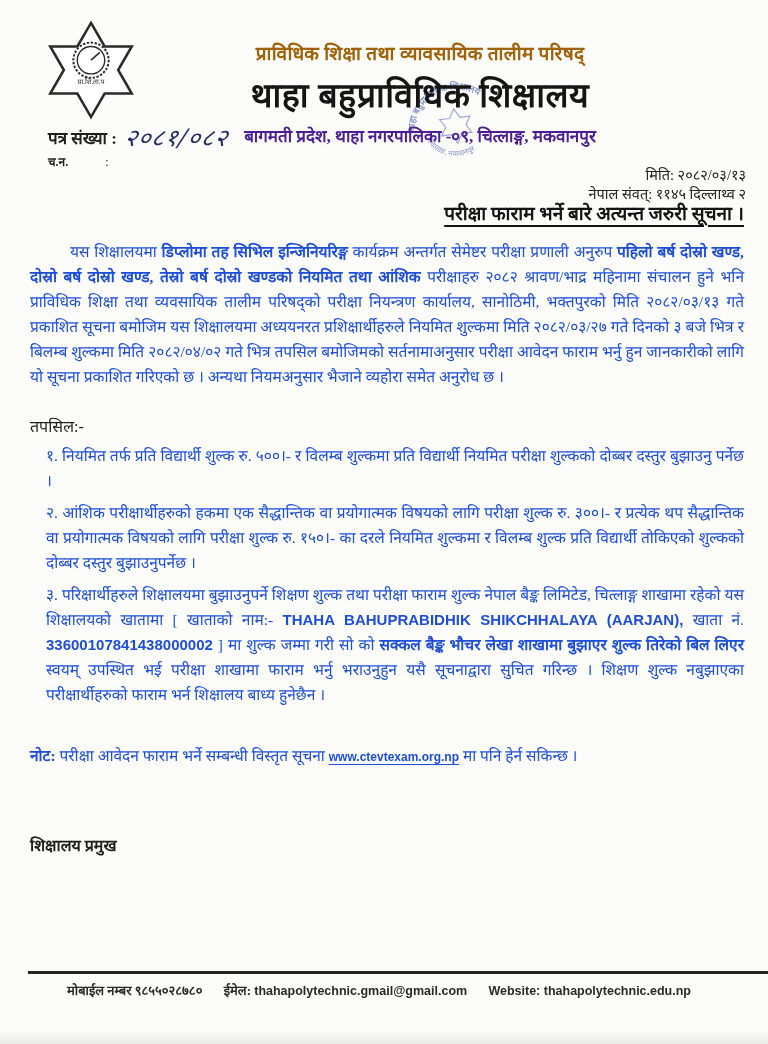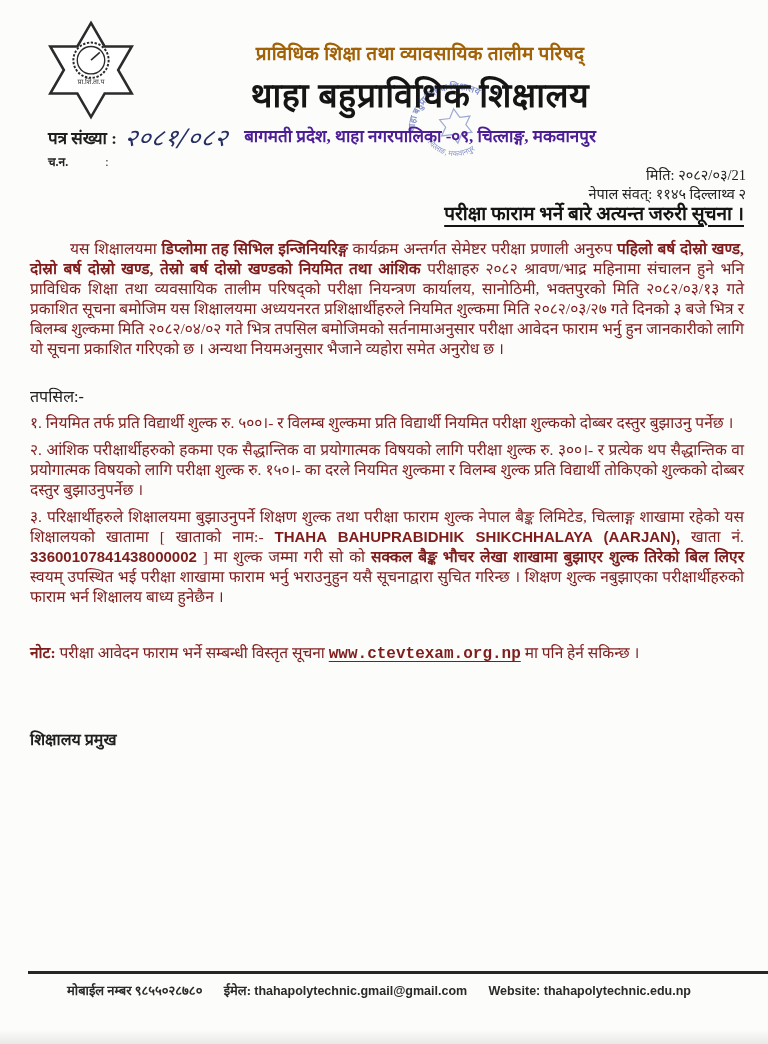--- a/index.html
+++ b/index.html
@@ -40,30 +40,30 @@
   .meta{position:absolute;right:22px;top:166px;text-align:right;font-size:14.5px;line-height:19px;color:#222;}
 
   
   .content{position:absolute;left:30px;right:24px;top:200px;}
   .notice-title{
     text-align:right;font-size:19px;font-weight:700;
     text-decoration:underline;text-underline-offset:5px;text-decoration-thickness:1.5px;
     margin:0 0 13px 0;color:#141414;
   }
   .para{
-    font-size:15.5px;line-height:20px;text-align:justify;margin:0;color:#7f1d1d;
+    font-size:15.5px;line-height:25px;text-align:justify;margin:0;color:#1d4ed8;
   }
   .indent{text-indent:40px;}
   .b{font-weight:700;}
   .lat{font-family:"Liberation Sans","DejaVu Sans",sans-serif;font-weight:700;font-size:15px;}
   .tapasil{font-size:16px;font-weight:400;margin:26px 0 6px 0;}
-  .point{margin:0 0 7px 0;}
+  .point{margin:0 0 7px 16px;}
   .note-line{margin-top:36px;font-size:15.5px;}
   .note-line .url{
-    font-family:Liberation Mono, monospace;font-weight:700;font-size:16px;
+    font-family:Liberation Sans, sans-serif;font-weight:700;font-size:12px;
     text-decoration:underline;text-underline-offset:3px;
   }
   .signature{margin-top:64px;padding-right:18px;font-size:16px;font-weight:700;}
 
   
   .footer-rule{position:absolute;left:28px;right:0;top:971px;height:2.5px;background:#262626;}
   .footer{
     position:absolute;left:30px;right:40px;top:981px;text-align:center;
     font-size:13px;font-weight:700;color:#2a2a2a;
   }
@@ -106,21 +106,21 @@
   <div class="letter-no">
     <span>पत्र संख्या :</span>
     <span class="hand">२०८१/०८२</span>
   </div>
   <div class="cha-na">
     <span>च.न.</span>
     <span class="colon">:</span>
   </div>
 
   <div class="meta">
-    <div>मिति: २०८२/०३/21</div>
+    <div>मिति: २०८२/०३/१३</div>
     <div>नेपाल संवत्: ११४५ दिल्लाथ्व २</div>
   </div>
 
   <div class="content">
     <div class="notice-title">परीक्षा फाराम भर्ने बारे अत्यन्त जरुरी सूचना ।</div>
 
     <p class="para indent"><span>यस शिक्षालयमा </span><span class="b">डिप्लोमा तह सिभिल इन्जिनियरिङ्ग</span><span> कार्यक्रम अन्तर्गत सेमेष्टर परीक्षा प्रणाली अनुरुप </span><span class="b">पहिलो बर्ष दोस्रो खण्ड, दोस्रो बर्ष दोस्रो खण्ड, तेस्रो बर्ष दोस्रो खण्डको नियमित तथा आंशिक</span><span> परीक्षाहरु २०८२ श्रावण/भाद्र महिनामा संचालन हुने भनि प्राविधिक शिक्षा तथा व्यवसायिक तालीम परिषद्को परीक्षा नियन्त्रण कार्यालय, सानोठिमी, भक्तपुरको मिति २०८२/०३/१३ गते प्रकाशित सूचना बमोजिम यस शिक्षालयमा अध्ययनरत प्रशिक्षार्थीहरुले नियमित शुल्कमा मिति २०८२/०३/२७ गते दिनको ३ बजे भित्र र बिलम्ब शुल्कमा मिति २०८२/०४/०२ गते भित्र तपसिल बमोजिमको सर्तनामाअनुसार परीक्षा आवेदन फाराम भर्नु हुन जानकारीको लागि यो सूचना प्रकाशित गरिएको छ । अन्यथा नियमअनुसार भैजाने व्यहोरा समेत अनुरोध छ ।</span></p>
 
     <div class="tapasil">तपसिल:-</div>
 

